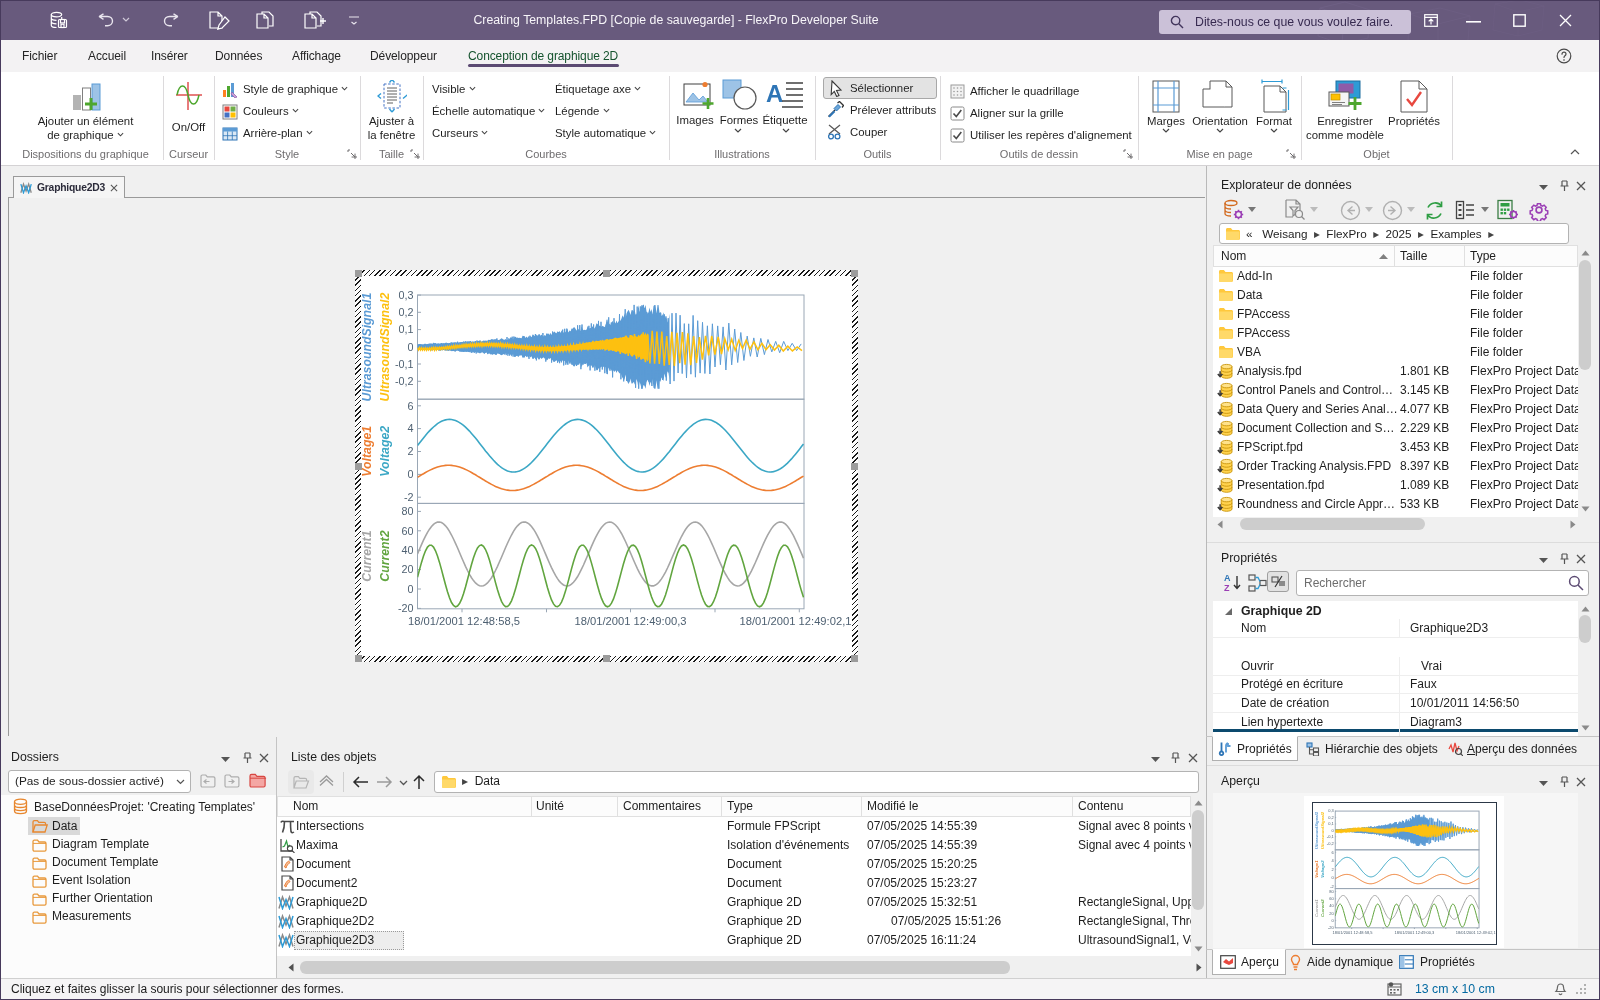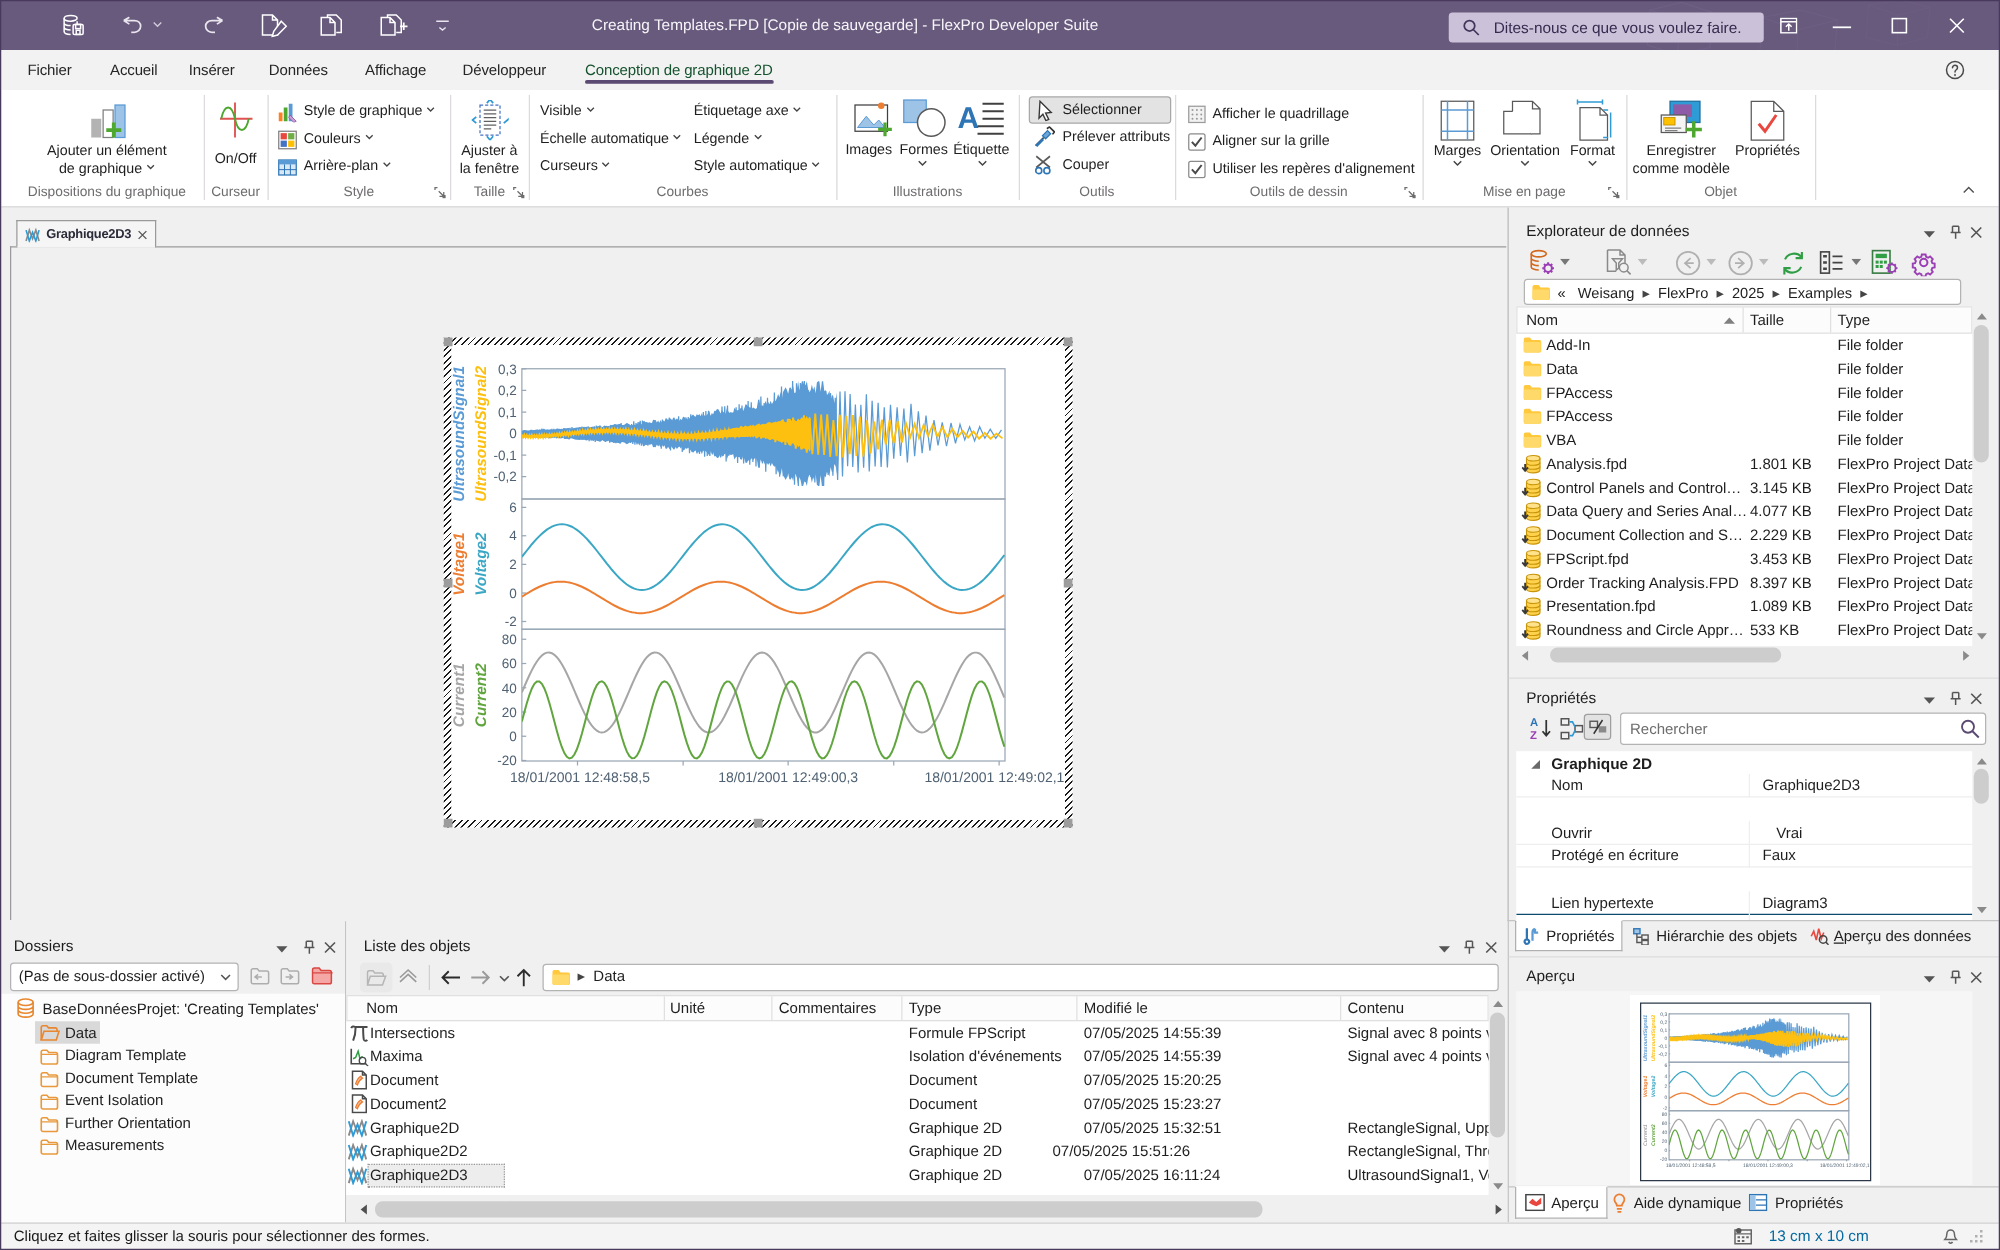--- a/index.html
+++ b/index.html
@@ -715,21 +715,26 @@
     <div style="position:absolute;top:37.6px;left:0;width:365px;height:19px;border-bottom:1px solid #eeeeee">
       <span style="position:absolute;left:28px;top:2px;font-size:12px;color:#1e1e1e;white-space:nowrap">Ouvrir</span>
       <span style="position:absolute;left:208px;top:2px;font-size:12px;color:#1e1e1e;white-space:nowrap">Vrai</span>
       <span style="position:absolute;left:186px;top:0;width:1px;height:19px;background:#eeeeee"></span>
     </div>
     <div style="position:absolute;top:56.400000000000006px;left:0;width:365px;height:19px;border-bottom:1px solid #eeeeee">
       <span style="position:absolute;left:28px;top:2px;font-size:12px;color:#1e1e1e;white-space:nowrap">Protégé en écriture</span>
       <span style="position:absolute;left:197px;top:2px;font-size:12px;color:#1e1e1e;white-space:nowrap">Faux</span>
       <span style="position:absolute;left:186px;top:0;width:1px;height:19px;background:#eeeeee"></span>
     </div>
-    <div style="position:absolute;top:94.0px;left:0;width:365px;height:19px;border-bottom:1px solid #0c4a6e">
+    <div style="position:absolute;top:75.2px;left:0;width:365px;height:19px;border-bottom:1px solid #eeeeee">
+      <span style="position:absolute;left:28px;top:2px;font-size:12px;color:#1e1e1e;white-space:nowrap">Date de création</span>
+      <span style="position:absolute;left:197px;top:2px;font-size:12px;color:#1e1e1e;white-space:nowrap">10/01/2011 14:56:50</span>
+      <span style="position:absolute;left:186px;top:0;width:1px;height:19px;background:#eeeeee"></span>
+    </div>
+    <div style="position:absolute;top:94.0px;left:0;width:365px;height:19px;border-bottom:3px solid #0c4a6e">
       <span style="position:absolute;left:28px;top:2px;font-size:12px;color:#1e1e1e;white-space:nowrap">Lien hypertexte</span>
       <span style="position:absolute;left:197px;top:2px;font-size:12px;color:#1e1e1e;white-space:nowrap">Diagram3</span>
       <span style="position:absolute;left:186px;top:0;width:1px;height:19px;background:#eeeeee"></span>
     </div>
     <div style="position:absolute;top:112.8px;left:0;width:365px;height:19px;border-bottom:1px solid #eeeeee">
       <span style="position:absolute;left:28px;top:2px;font-size:12px;color:#1e1e1e;white-space:nowrap">Verrouillé</span>
       <span style="position:absolute;left:197px;top:2px;font-size:12px;color:#1e1e1e;white-space:nowrap">Faux</span>
       <span style="position:absolute;left:186px;top:0;width:1px;height:19px;background:#eeeeee"></span>
     </div>
   </div>
@@ -1064,21 +1069,21 @@
       <span style="position:absolute;left:590px;top:2px;white-space:nowrap">07/05/2025 15:32:51</span>
       <span style="position:absolute;left:801px;top:2px;white-space:nowrap">RectangleSignal, Upp</span>
     </div>
     <div style="position:absolute;top:95px;left:0;width:914px;height:19px;font-size:12px;color:#1e1e1e">
       <svg style="position:absolute;left:1px;top:2px" width="17" height="15" viewBox="0 0 17 15" fill="none">
         <path d="M1 13.5 L4.5 2 L8 11 L11.5 2 L15 13.5" stroke="#8a8a8a" stroke-width="1.5"></path>
         <path d="M1 2 L4.5 13.5 L8 4.5 L11.5 13.5 L15 2" stroke="#2e9bd6" stroke-width="1.5"></path>
       </svg>
       <span style="position:absolute;left:19px;top:2px;white-space:nowrap">Graphique2D2</span>
       <span style="position:absolute;left:450px;top:2px;white-space:nowrap">Graphique 2D</span>
-      <span style="position:absolute;left:565px;top:2px;white-space:nowrap">07/05/2025 15:51:26</span>
+      <span style="position:absolute;left:614px;top:2px;white-space:nowrap">07/05/2025 15:51:26</span>
       <span style="position:absolute;left:801px;top:2px;white-space:nowrap">RectangleSignal, Thre</span>
     </div>
     <div style="position:absolute;top:114px;left:0;width:914px;height:19px;font-size:12px;color:#1e1e1e">
       <span style="position:absolute;left:17px;top:0;width:110px;height:19px;background:#ededed;outline:1px dotted #9a9a9a;outline-offset:-1px"></span>
       <svg style="position:absolute;left:1px;top:2px" width="17" height="15" viewBox="0 0 17 15" fill="none">
         <path d="M1 13.5 L4.5 2 L8 11 L11.5 2 L15 13.5" stroke="#8a8a8a" stroke-width="1.5"></path>
         <path d="M1 2 L4.5 13.5 L8 4.5 L11.5 13.5 L15 2" stroke="#2e9bd6" stroke-width="1.5"></path>
       </svg>
       <span style="position:absolute;left:19px;top:2px;white-space:nowrap">Graphique2D3</span>
       <span style="position:absolute;left:450px;top:2px;white-space:nowrap">Graphique 2D</span>

